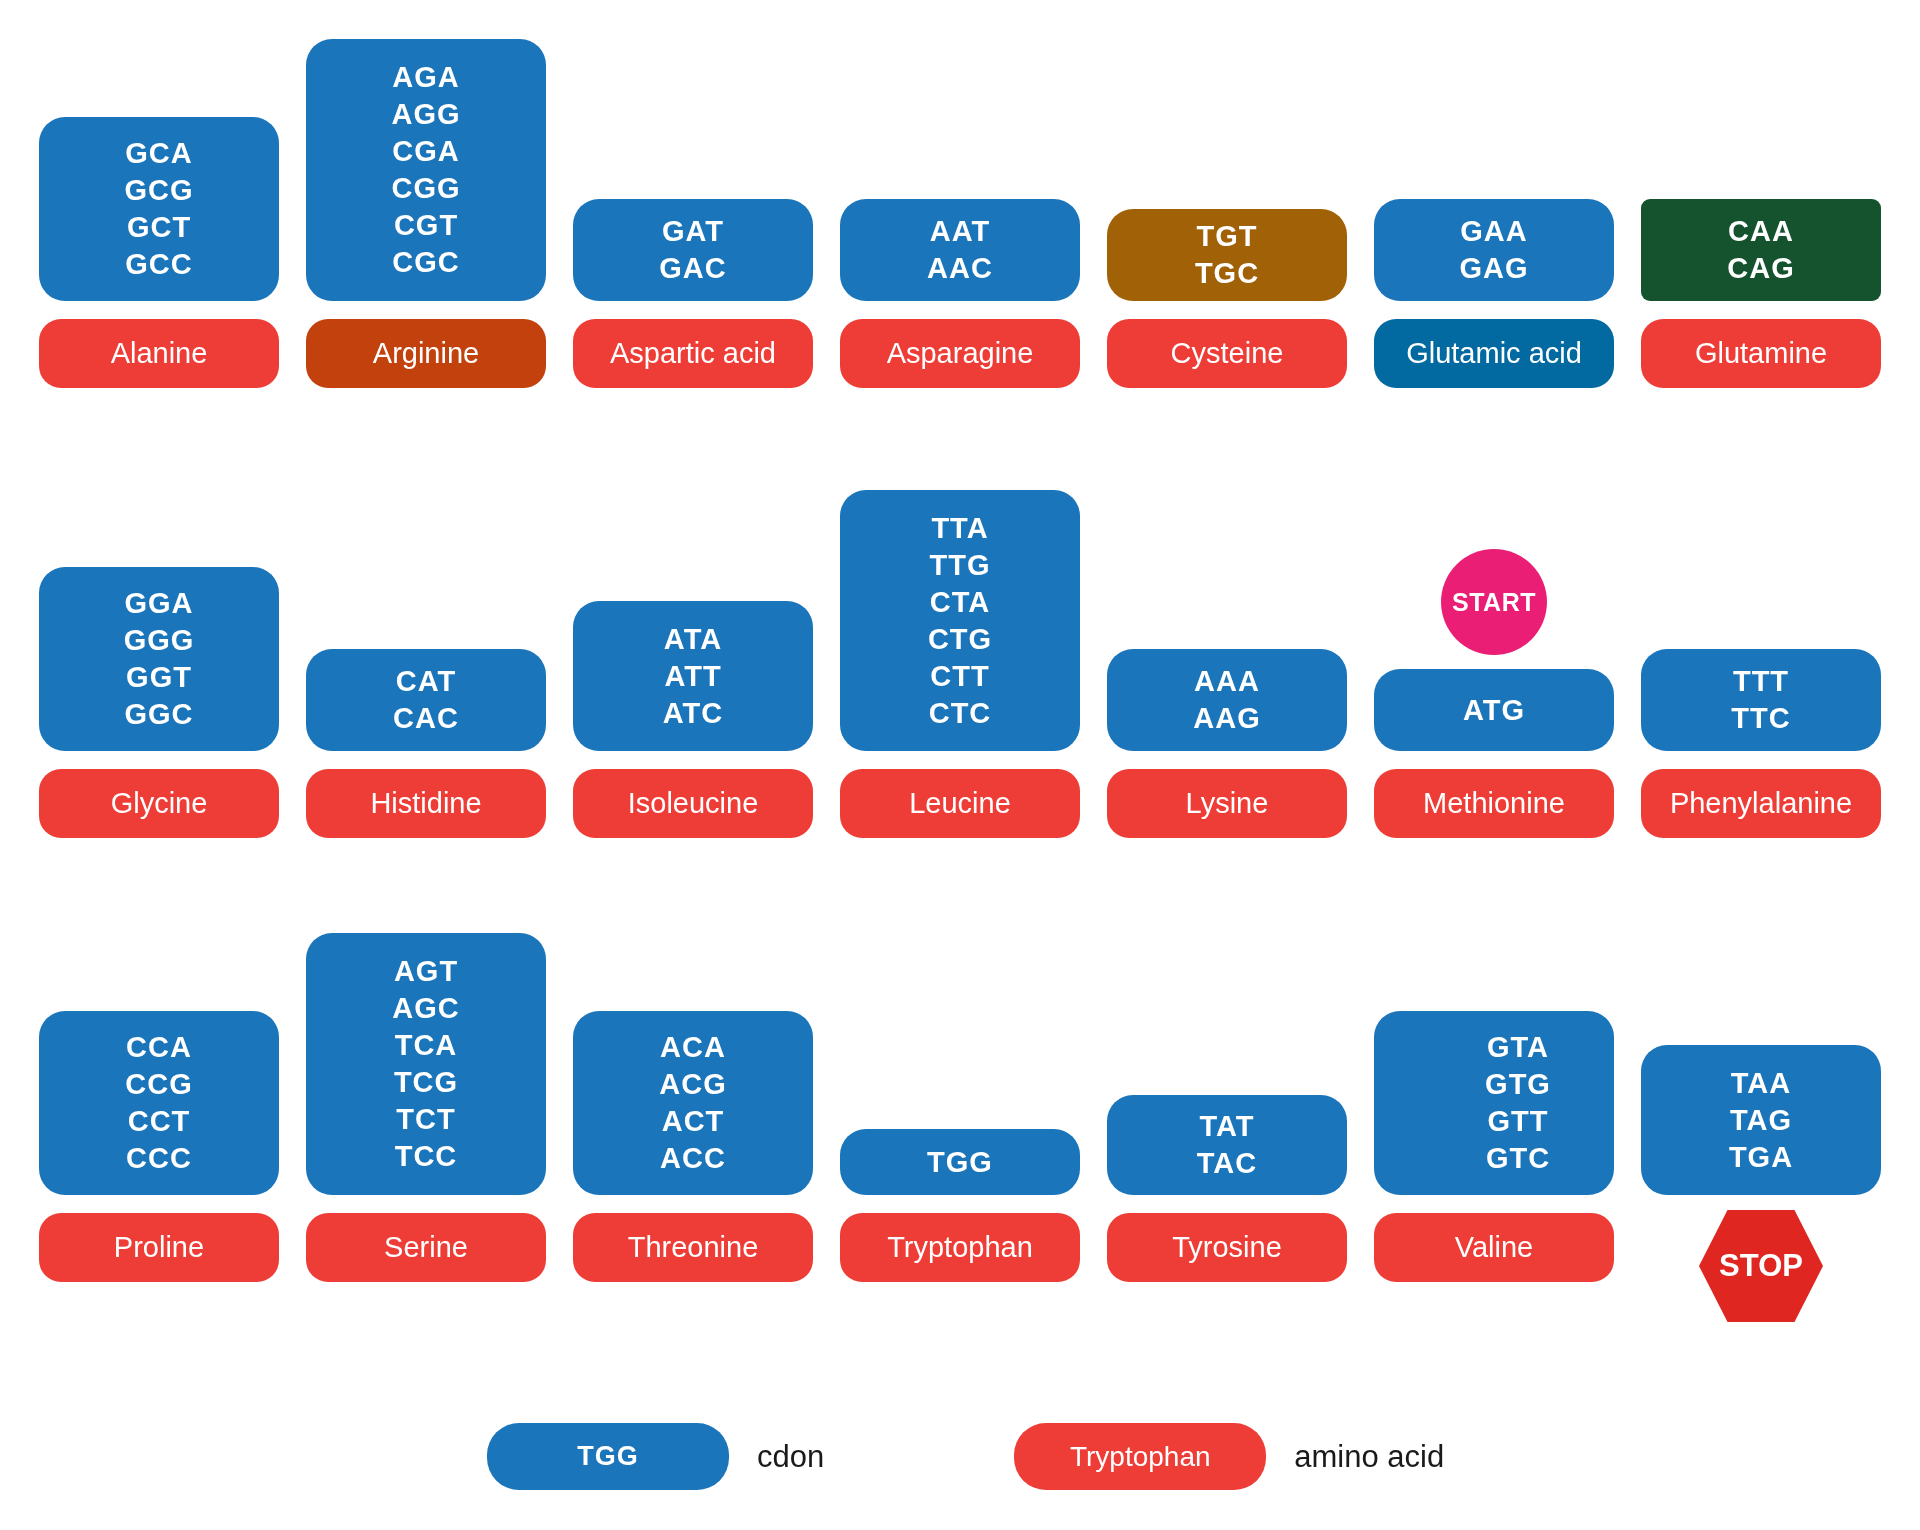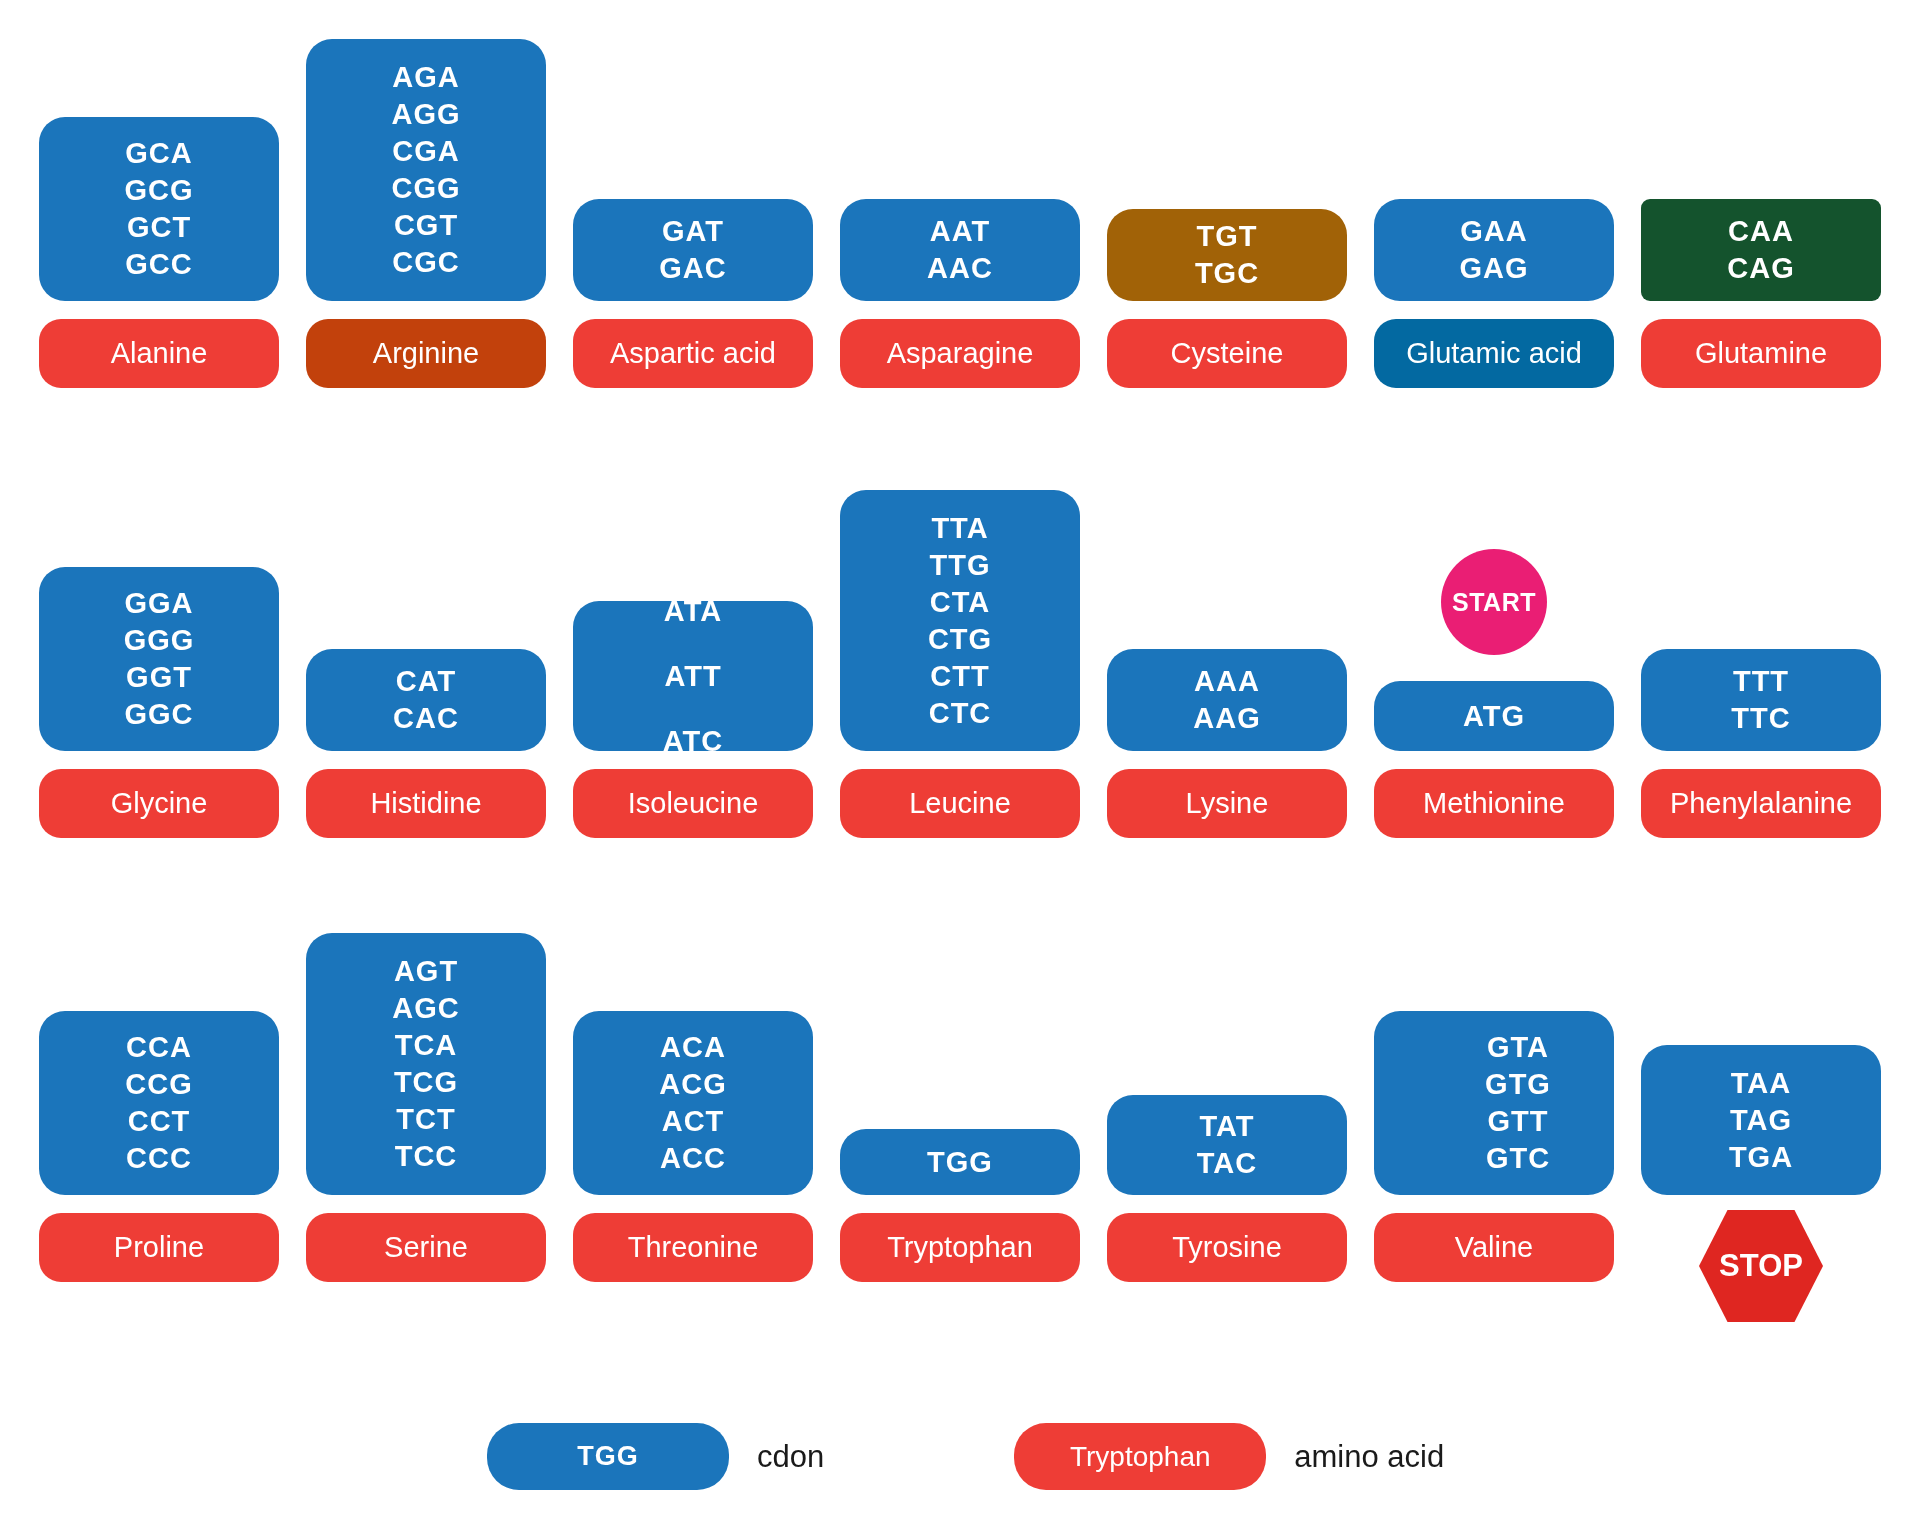--- a/index.html
+++ b/index.html
@@ -183,21 +183,21 @@
         <div class="amino-pill" style="background: rgb(238, 61, 54);">Glycine</div>
       </div>
       <div class="cell">
         <div class="codon-box" style="background: rgb(27, 117, 187); height: 102px;">
           <div class="codon-line">CAT</div>
           <div class="codon-line">CAC</div>
         </div>
         <div class="amino-pill" style="background: rgb(238, 61, 54);">Histidine</div>
       </div>
       <div class="cell">
-        <div class="codon-box" style="background: rgb(27, 117, 187); height: 150px; gap: 28px;">
+        <div class="codon-box" style="background: rgb(27, 117, 187); height: 150px;">
           <div class="codon-line">ATA</div>
           <div class="codon-line">ATT</div>
           <div class="codon-line">ATC</div>
         </div>
         <div class="amino-pill" style="background: rgb(238, 61, 54);">Isoleucine</div>
       </div>
       <div class="cell">
         <div class="codon-box" style="background: rgb(27, 117, 187); height: 262px;">
           <div class="codon-line">TTA</div>
           <div class="codon-line">TTG</div>
@@ -210,21 +210,21 @@
       </div>
       <div class="cell">
         <div class="codon-box" style="background: rgb(27, 117, 187); height: 102px;">
           <div class="codon-line">AAA</div>
           <div class="codon-line">AAG</div>
         </div>
         <div class="amino-pill" style="background: rgb(238, 61, 54);">Lysine</div>
       </div>
       <div class="cell">
         <div class="start-circle" style="background: rgb(234, 30, 116);">START</div>
-        <div class="codon-box" style="background: rgb(27, 117, 187); height: 70px;">
+        <div class="codon-box" style="background: rgb(27, 117, 187); height: 82px;">
           <div class="codon-line">ATG</div>
         </div>
         <div class="amino-pill" style="background: rgb(238, 61, 54);">Methionine</div>
       </div>
       <div class="cell">
         <div class="codon-box" style="background: rgb(27, 117, 187); height: 102px;">
           <div class="codon-line">TTT</div>
           <div class="codon-line">TTC</div>
         </div>
         <div class="amino-pill" style="background: rgb(238, 61, 54);">Phenylalanine</div>

